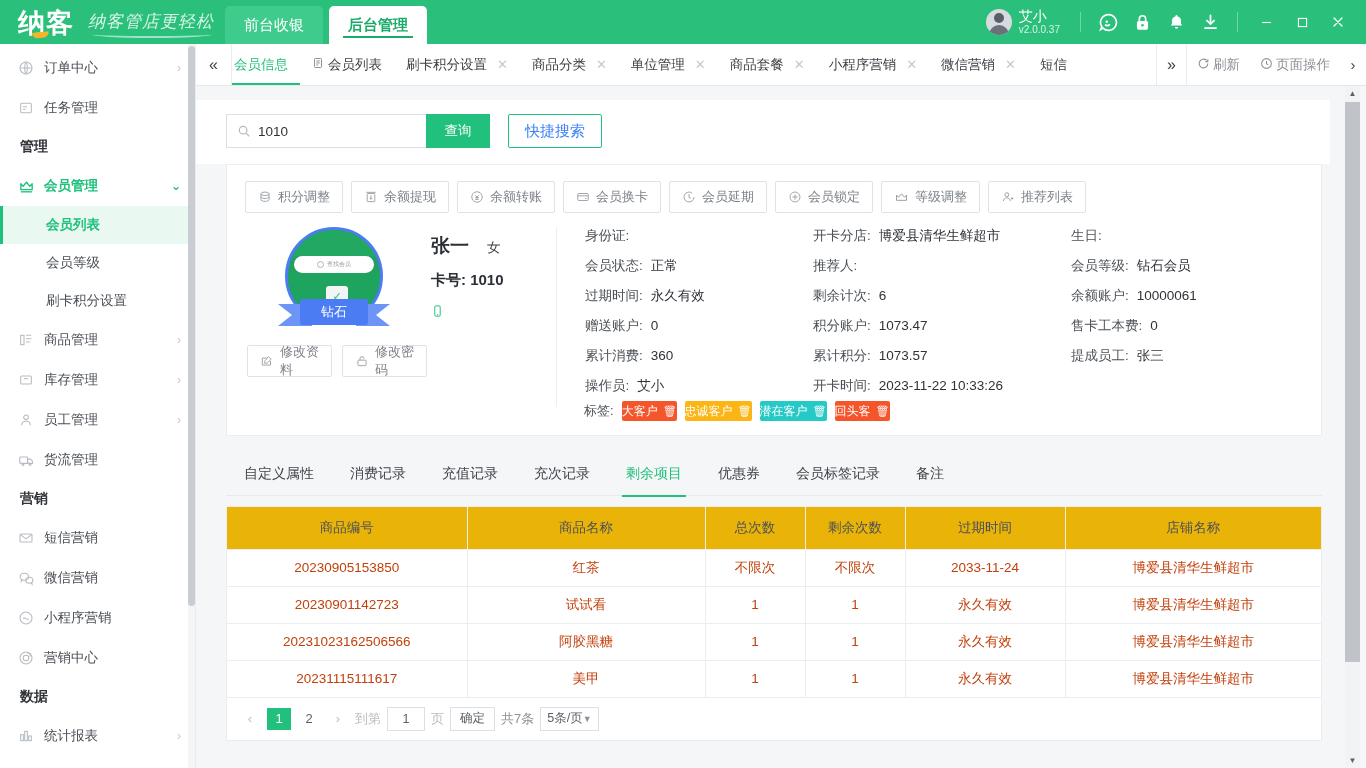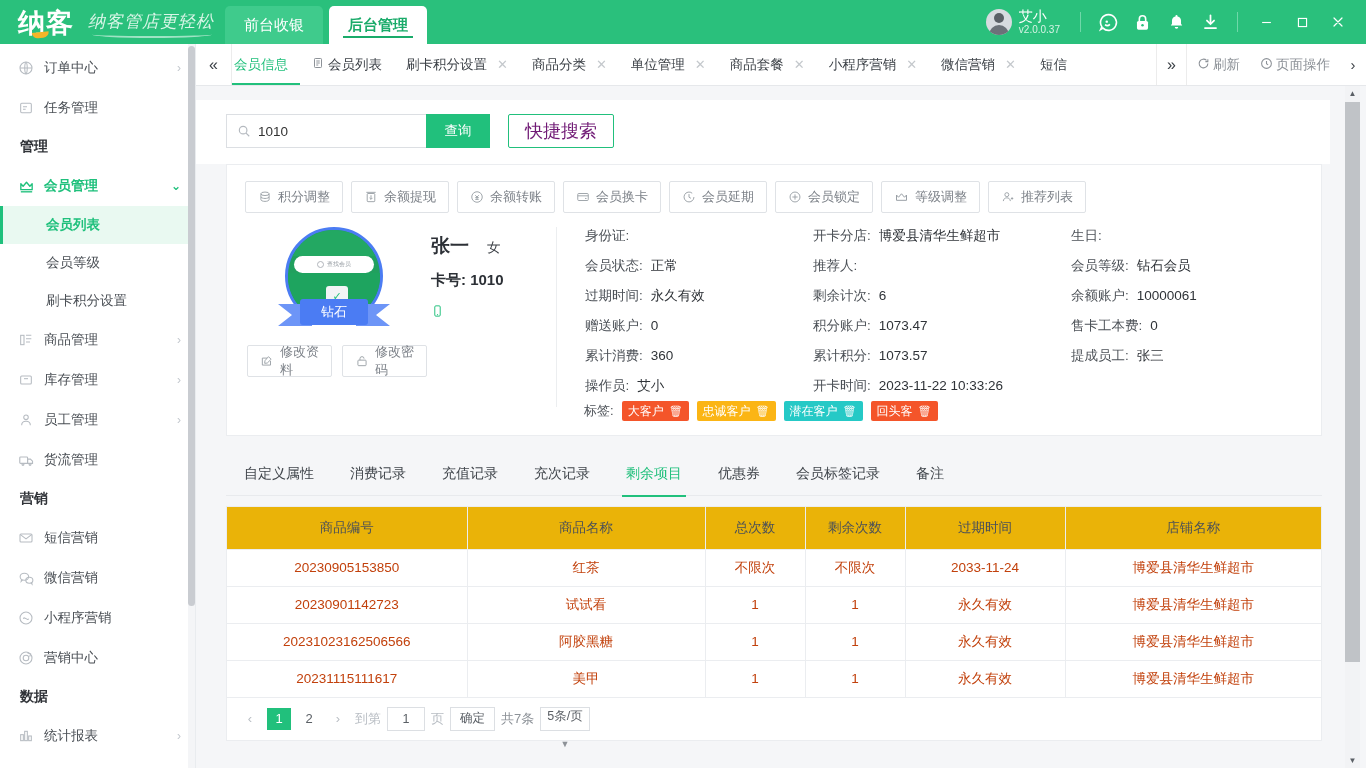--- a/index.html
+++ b/index.html
@@ -134,22 +134,22 @@
     width:200px; height:34px; border:1px solid #dcdfe3; border-right:none;
     display:flex; align-items:center; padding:0 10px; background:#fff;
   }
   .sinput .mag { color:#b4b9bf; margin-right:7px; display:flex;}
   .sinput input{ border:none; outline:none; font-size:13.5px; color:#333; width:100%; font-family:inherit;}
   .btn-query {
     width:64px; height:34px; background:#21c07c; color:#fff; font-size:13.5px;
     display:flex;align-items:center;justify-content:center; cursor:pointer;
   }
   .btn-quick {
-    margin-left:18px; height:34px; padding:0 16px; border:1px solid #21c07c; color:#701a75;
-    font-size:18px; display:flex;align-items:center;justify-content:center; cursor:pointer; background:#fff;
+    margin-left:18px; height:34px; padding:0 16px; border:1px solid #21c07c; color:#3b82f6;
+    font-size:15px; display:flex;align-items:center;justify-content:center; cursor:pointer; background:#fff;
     border-radius:2px;
   }
 
   .infocard {
     margin:0 0 0 30px; margin-right:8px; border:1px solid #ebedf0; background:#fff;
     padding:16px 0 14px 0;
   }
   .actionbar { display:flex; flex-wrap:wrap; padding:0 0 0 18px; gap:8px;}
   .act-btn {
     height:32px; padding:0 12px; border:1px solid #dfe2e6; background:#fff; color:#7d8289;
@@ -199,21 +199,21 @@
   .fcol { padding-left:28px; }
   .fcol.c1 { width:228px; flex:0 0 228px;}
   .fcol.c2 { width:258px; flex:0 0 258px;}
   .fcol.c3 { flex:1; }
   .frow { display:flex; margin-bottom:13px; font-size:13.5px; line-height:17px;}
   .flab { color:#4c5157; white-space:nowrap; }
   .fval { color:#2f3338; margin-left:8px; }
   .tagrow { display:flex; align-items:center; padding-left:28px; margin-top:2px;}
   .tagrow .flab{ margin-right:8px;}
   .tag {
-    height:20px; border-radius:2px; color:#fff; font-size:12px; padding:0 6px;
+    height:20px; border-radius:2px; color:#fff; font-size:12px; padding:0 0;
     display:inline-flex; align-items:center; margin-right:8px; cursor:pointer;
   }
   .tag .del{ margin-left:5px; font-size:11px; opacity:.95;}
 
   
   .subtabs {
     display:flex; align-items:center; margin:16px 8px 0 30px;
     border-bottom:1px solid #e8eaed; background:#f5f6f8; height:44px;
   }
   .subtab {
@@ -237,21 +237,21 @@
   th:first-child, td:first-child{ border-left:none;}
   th:last-child, td:last-child{ border-right:none;}
 
   .pager{ display:flex; align-items:center; padding:9px 0 9px 12px; font-size:13px; color:#5a5f65; gap:6px;}
   .pg-arrow{ width:22px;height:22px;display:flex;align-items:center;justify-content:center;color:#b9bec4;cursor:pointer;}
   .pg-num{ min-width:24px;height:22px;display:flex;align-items:center;justify-content:center;cursor:pointer;color:#5a5f65;}
   .pg-num.active{ background:#21c07c; color:#fff;}
   .pg-inp{ width:38px;height:24px;border:1px solid #dcdfe3;text-align:center;font-size:12.5px;color:#5a5f65;
            display:flex;align-items:center;justify-content:center;}
   .pg-btn{ height:24px;padding:0 9px;border:1px solid #dcdfe3;display:flex;align-items:center;font-size:12.5px;cursor:pointer;}
-  .pg-sel{ height:24px;padding:0 6px;border:1px solid #dcdfe3;display:flex;align-items:center;font-size:12.5px;gap:14px;cursor:pointer;flex-direction:column;}
+  .pg-sel{ height:24px;padding:0 6px;border:1px solid #dcdfe3;display:flex;align-items:center;font-size:12.5px;gap:0;cursor:pointer;}
   .pg-sel .cv{ font-size:9px;color:#8d9298;}
 
   
   .cs-track{ position:absolute; right:6px; top:0; bottom:0; width:15px; background:#f2f3f5;}
   .cs-up,.cs-down{ position:absolute; right:6px; width:15px; height:15px; display:flex;align-items:center;justify-content:center;
                    color:#5a5f65; font-size:8px; background:#f2f3f5; cursor:pointer;}
   .cs-up{ top:0;} .cs-down{ bottom:0;}
   .cs-thumb{ position:absolute; right:6px; top:16px; width:15px; height:560px; background:#c0c3c7; cursor:pointer;}
   .outer-edge{ position:absolute; right:0; top:0; bottom:0; width:6px; background:#f5f6f8;}
 </style>

